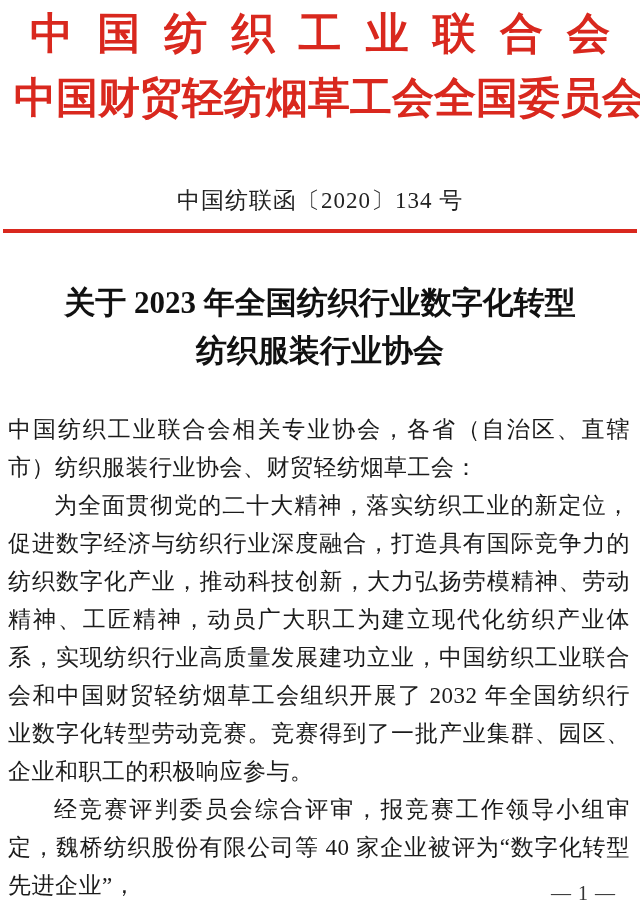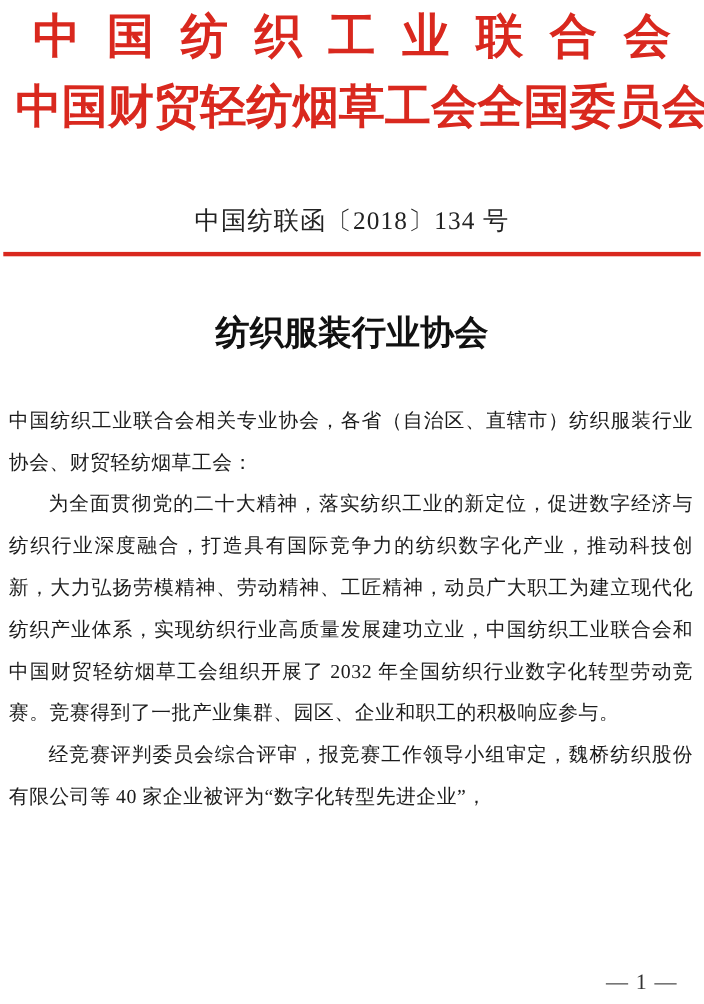--- a/index.html
+++ b/index.html
@@ -50,21 +50,21 @@
     text-align: center;
     font-weight: bold;
     font-size: 31px;
     line-height: 48px;
     color: #111111;
   }
   .doc-title .title-line { display: block; }
 
   .body-text {
     margin: 36px 10px 0 8px;
-    font-size: 18px;
+    font-size: 23px;
     line-height: 38px;
     letter-spacing: 0.5px;
     text-align: justify;
     color: #1b1b1b;
   }
   .body-text p { margin: 0; }
   .body-text p.indent { text-indent: 2em; }
 
   .footer {
     position: absolute;
@@ -103,25 +103,26 @@
       <span>草</span>
       <span>工</span>
       <span>会</span>
       <span>全</span>
       <span>国</span>
       <span>委</span>
       <span>员</span>
       <span>会</span>
     </div>
 
-  <div class="doc-number">中国纺联函〔2018〕134 号</div>
+  <div class="doc-number">中国纺联函〔2020〕134 号</div>
 
   <div class="red-rule"></div>
 
   <h1 class="doc-title">
+    <span class="title-line">关于 2023 年全国纺织行业数字化转型</span>
     <span class="title-line">纺织服装行业协会</span>
   </h1>
 
   <div class="body-text">
     <p>中国纺织工业联合会相关专业协会，各省（自治区、直辖市）纺织服装行业协会、财贸轻纺烟草工会：</p>
     <p class="indent">为全面贯彻党的二十大精神，落实纺织工业的新定位，促进数字经济与纺织行业深度融合，打造具有国际竞争力的纺织数字化产业，推动科技创新，大力弘扬劳模精神、劳动精神、工匠精神，动员广大职工为建立现代化纺织产业体系，实现纺织行业高质量发展建功立业，中国纺织工业联合会和中国财贸轻纺烟草工会组织开展了 2032 年全国纺织行业数字化转型劳动竞赛。竞赛得到了一批产业集群、园区、企业和职工的积极响应参与。</p>
     <p class="indent">经竞赛评判委员会综合评审，报竞赛工作领导小组审定，魏桥纺织股份有限公司等 40 家企业被评为“数字化转型先进企业”，</p>
   </div>
 
   <div class="footer">

